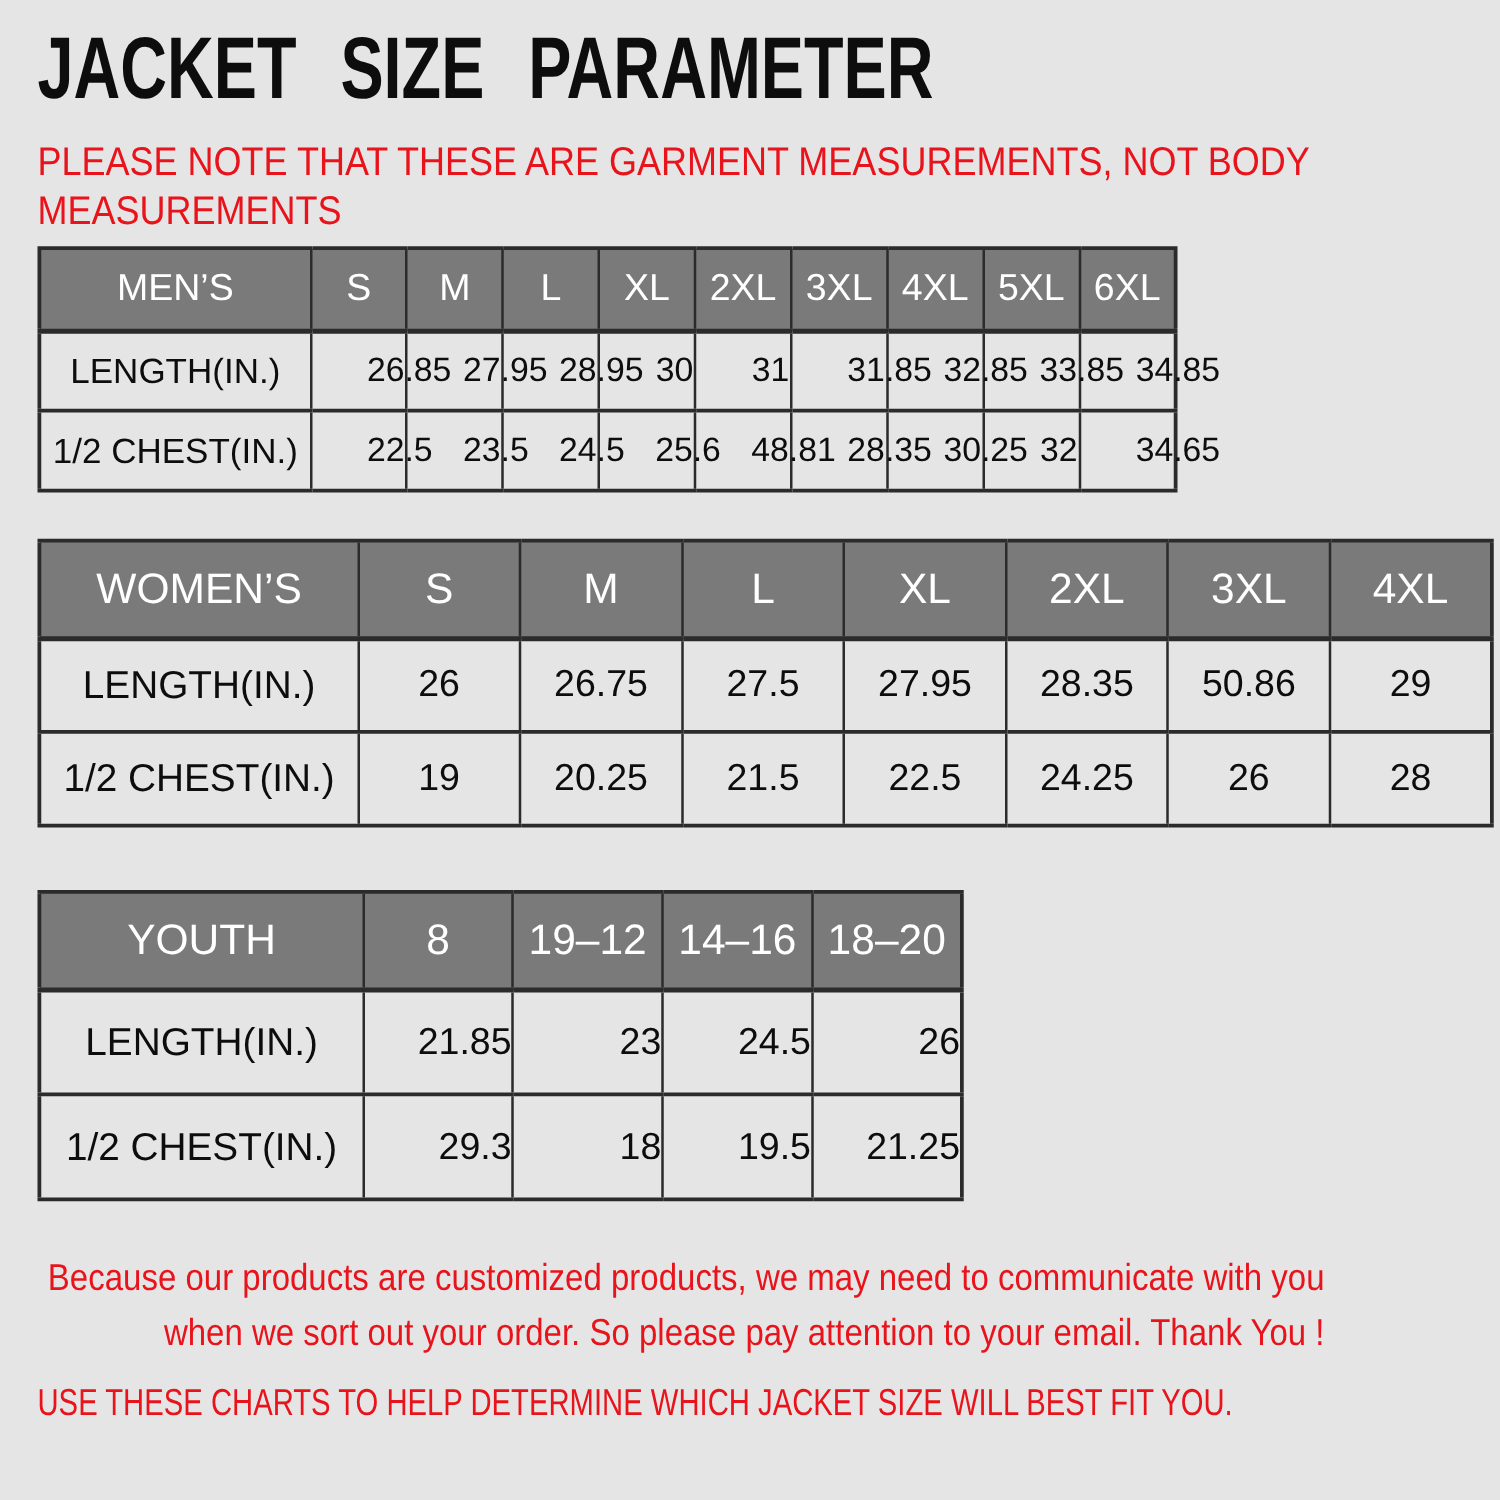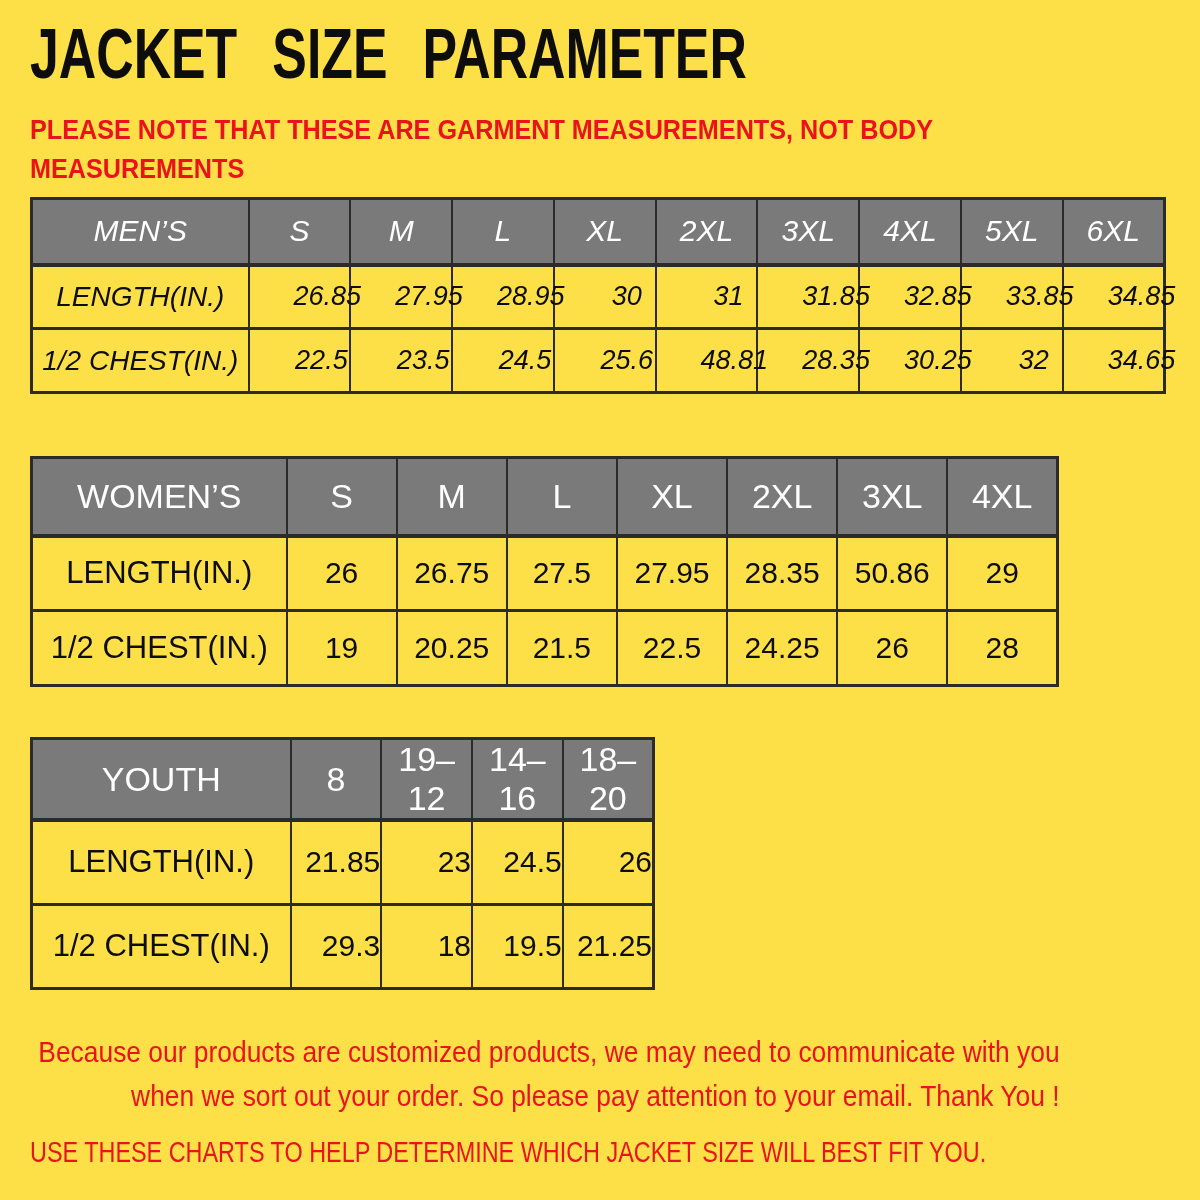--- a/index.html
+++ b/index.html
@@ -10,41 +10,41 @@
     --hdr-fg: #ffffff;
   }
   * { box-sizing: border-box; }
   html, body { margin: 0; padding: 0; }
   body {
     width: 1200px; height: 1200px;
     background: #ffffff;
     font-family: "Liberation Sans", sans-serif;
     color: var(--ink);
   }
-  .page { position: relative; width: 1200px; height: 1200px; overflow: hidden; background:#fde047; }
+  .page { position: relative; width: 1200px; height: 1200px; overflow: hidden; background:#e5e5e5; }
 
   .title {
     margin: 18px 0 0 30px;
     font-size: 70px;
     line-height: 72px;
     font-weight: 800;
     letter-spacing: 0;
     white-space: nowrap;
     transform: scaleX(0.74);
     transform-origin: left top;
     word-spacing: 28px;
     color: var(--ink);
   }
 
   .note {
     margin: 20px 0 0 30px;
     color: var(--red);
-    font-size: 28px;
+    font-size: 32px;
     line-height: 39px;
-    font-weight: 700;
+    font-weight: 400;
   }
   .note .line, .notice .line {
     transform: scaleX(0.9);
     transform-origin: left top;
     white-space: nowrap;
   }
 
   table.size-table {
     border-collapse: collapse;
     table-layout: fixed;
@@ -60,35 +60,35 @@
     padding: 0;
     font-weight: 400;
   }
   table.size-table thead th {
     background: var(--hdr-bg);
     color: var(--hdr-fg);
     border-bottom-width: 4px;
   }
 
   
-  .mens { width: 1136px; margin-top: 9px; font-style: italic; }
+  .mens { width: 912px; margin-top: 9px; }
   .mens .c-label { width: 217px; }
   .mens thead th { height: 66px; font-size: 30px; }
   .mens tbody th { height: 64px; font-size: 28px; }
   .mens tbody td { height: 64px; font-size: 27px; padding-left: 44px; }
 
   
-  .womens { width: 1029px; margin-top: 62px; border-radius: 17px; }
+  .womens { width: 1165px; margin-top: 37px; border-radius: 17px; }
   .womens .c-label { width: 255px; }
   .womens thead th { height: 78px; font-size: 34px; }
   .womens tbody th { height: 75px; font-size: 31px; }
   .womens tbody td { height: 75px; font-size: 30px; }
 
   
-  .youth { width: 625px; margin-top: 50px; }
+  .youth { width: 741px; margin-top: 50px; }
   .youth .c-label { width: 259px; }
   .youth thead th { height: 78px; font-size: 34px; }
   .youth tbody th { height: 84px; font-size: 31px; }
   .youth tbody td { height: 84px; font-size: 30px; text-align: right; }
 
   .notice {
     margin: 40px 0 0 30px;
     color: var(--red);
     font-size: 30px;
     line-height: 44px;

